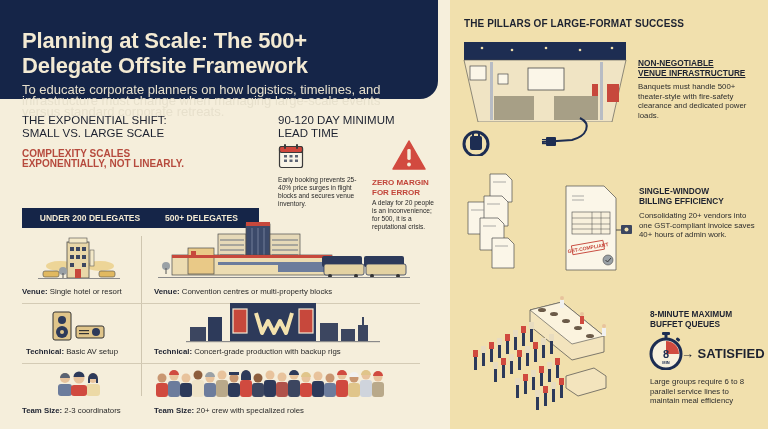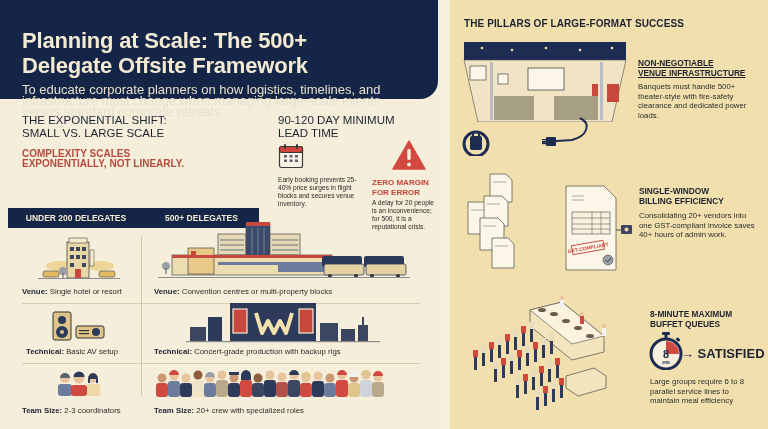--- a/index.html
+++ b/index.html
@@ -18,21 +18,21 @@
   .shift-sub { position: absolute; left: 22px; top: 149px; font-size: 10px; line-height: 10px; font-weight: 700; color: #b64a3d; }
 
   .lead-title { position: absolute; left: 278px; top: 114px; font-size: 11.5px; line-height: 13px; font-weight: 400; color: #1d2230; }
   .cal { position: absolute; left: 278px; top: 143px; width: 26px; height: 26px; }
   .lead-text { position: absolute; left: 278px; top: 176px; width: 84px; font-size: 6.6px; line-height: 8px; color: #2a2a2a; }
   .warn { position: absolute; left: 392px; top: 140px; width: 34px; height: 30px; }
   .zero-title { position: absolute; left: 372px; top: 178px; font-size: 8px; line-height: 9.5px; font-weight: 700; color: #c2453a; }
   .zero-text { position: absolute; left: 372px; top: 199px; width: 68px; font-size: 6.6px; line-height: 8px; color: #2a2a2a; }
 
   .badge { position: absolute; top: 208px; height: 20px; background: #152548; color: #f3ead3; font-size: 8.5px; font-weight: 700; display: flex; align-items: center; justify-content: center; }
-  .badge.small { left: 8px; width: 136px; }
+  .badge.small { left: 22px; width: 136px; }
   .badge.large { left: 144px; width: 115px; }
 
   .vdiv { position: absolute; left: 141px; top: 236px; width: 1px; height: 160px; background: #cfc6b0; }
   .hdiv { position: absolute; left: 22px; width: 398px; height: 1px; background: #d4cbb5; }
 
   .cell-label { position: absolute; font-size: 7.8px; color: #2a2a2a; white-space: nowrap; }
   .cell-label b { font-weight: 700; color: #1d2230; }
 
   .illus { position: absolute; }
 

